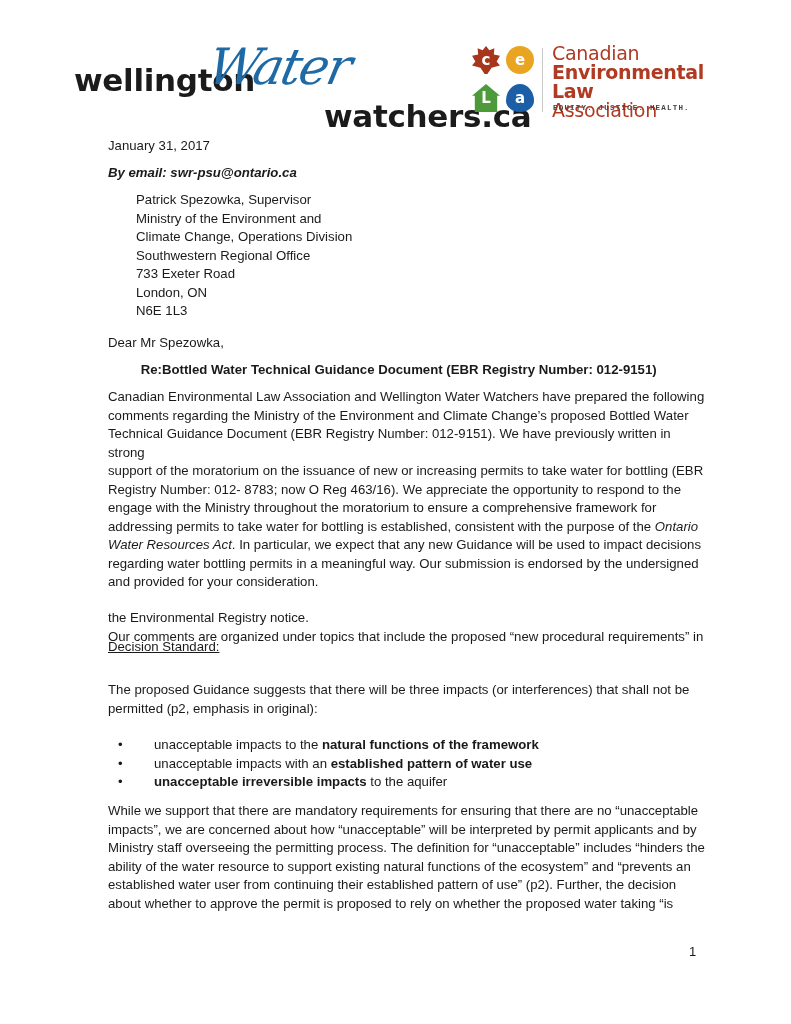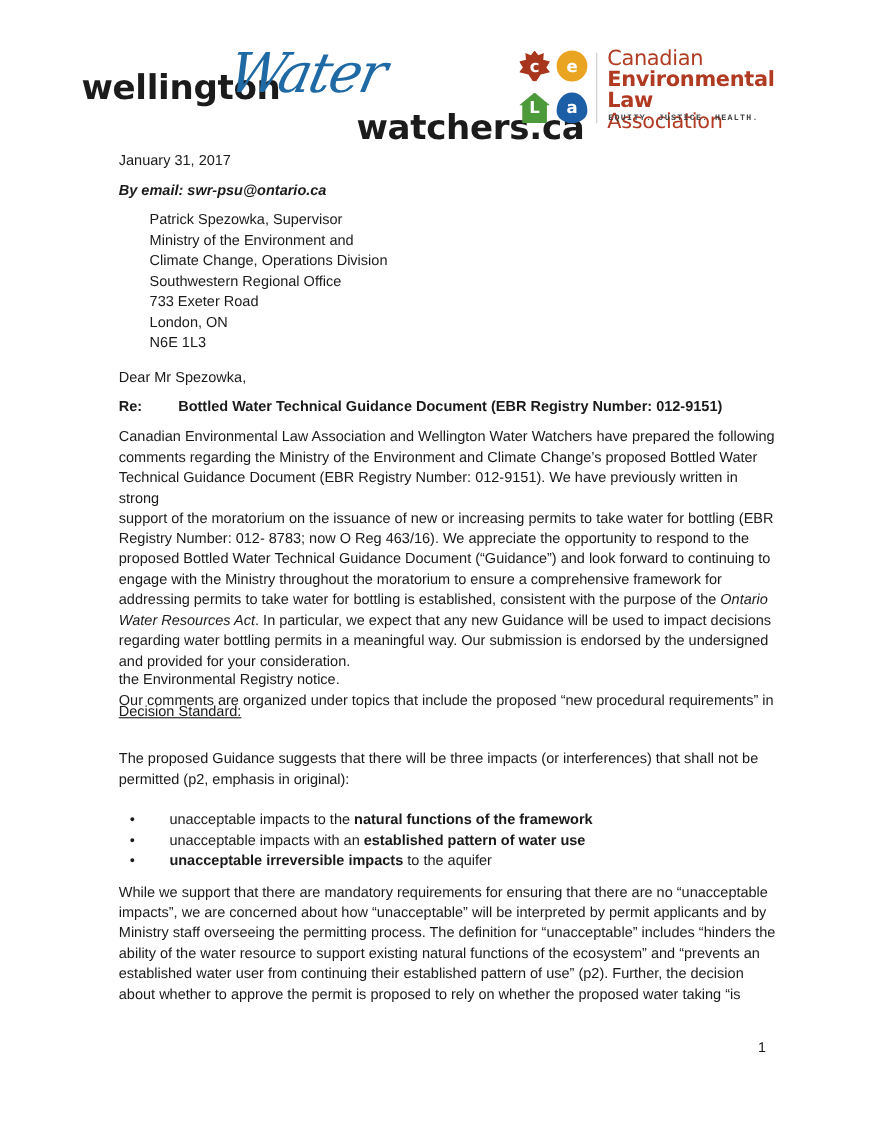--- a/index.html
+++ b/index.html
@@ -25,21 +25,21 @@
   .cela-tag { position: absolute; left: 81px; top: 60px; font-size: 7.5px; letter-spacing: 1.2px; color: #444; font-family: Liberation Mono, monospace; font-weight: bold; }
 
   
   .text { position: absolute; left: 108px; width: 600px; font-size: 13.2px; line-height: 18.5px; color: #1a1a1a; }
   .text p { margin: 0; }
   .date { top: 137px; }
   .by-email { top: 164px; font-weight: bold; font-style: italic; }
   .address { top: 191px; margin-left: 28px; }
   .salutation { top: 334px; }
   .re { top: 361px; font-weight: bold; }
-  .re .re-label { display: inline-block; width: 54px; }
+  .re .re-label { display: inline-block; width: 54px; text-align: right; }
   .para1 { top: 388px; }
   .para2 { top: 609px; }
   .heading { top: 638px; text-decoration: underline; }
   .para3 { top: 681px; }
   .bullets { top: 736px; left: 118px; }
   .bullets .bullet-row { position: relative; padding-left: 36px; height: 18.5px; }
   .bullets .bullet-dot { position: absolute; left: 0; top: 0; }
   .para4 { top: 802px; }
   .page-number { position: absolute; left: 689px; top: 944px; font-size: 13px; }
   b { font-weight: bold; }
@@ -97,21 +97,20 @@
   <div class="text re">
     <span class="re-label">Re:</span><span>Bottled Water Technical Guidance Document (EBR Registry Number: 012-9151)</span>
   </div>
 
   <div class="text para1">
     <p>Canadian Environmental Law Association and Wellington Water Watchers have prepared the following</p>
     <p>comments regarding the Ministry of the Environment and Climate Change’s proposed Bottled Water</p>
     <p>Technical Guidance Document (EBR Registry Number: 012-9151). We have previously written in strong</p>
     <p>support of the moratorium on the issuance of new or increasing permits to take water for bottling (EBR</p>
     <p>Registry Number: 012- 8783; now O Reg 463/16). We appreciate the opportunity to respond to the</p>
-    <p>proposed Bottled Water Technical Guidance Document (“Guidance”) and look forward to continuing to</p>
     <p>engage with the Ministry throughout the moratorium to ensure a comprehensive framework for</p>
     <p><span>addressing permits to take water for bottling is established, consistent with the purpose of the </span><i>Ontario</i></p>
     <p><i>Water Resources Act</i><span>. In particular, we expect that any new Guidance will be used to impact decisions</span></p>
     <p>regarding water bottling permits in a meaningful way. Our submission is endorsed by the undersigned</p>
     <p>and provided for your consideration.</p>
   </div>
 
   <div class="text para2">
     <p>the Environmental Registry notice.</p>
     <p>Our comments are organized under topics that include the proposed “new procedural requirements” in</p>

